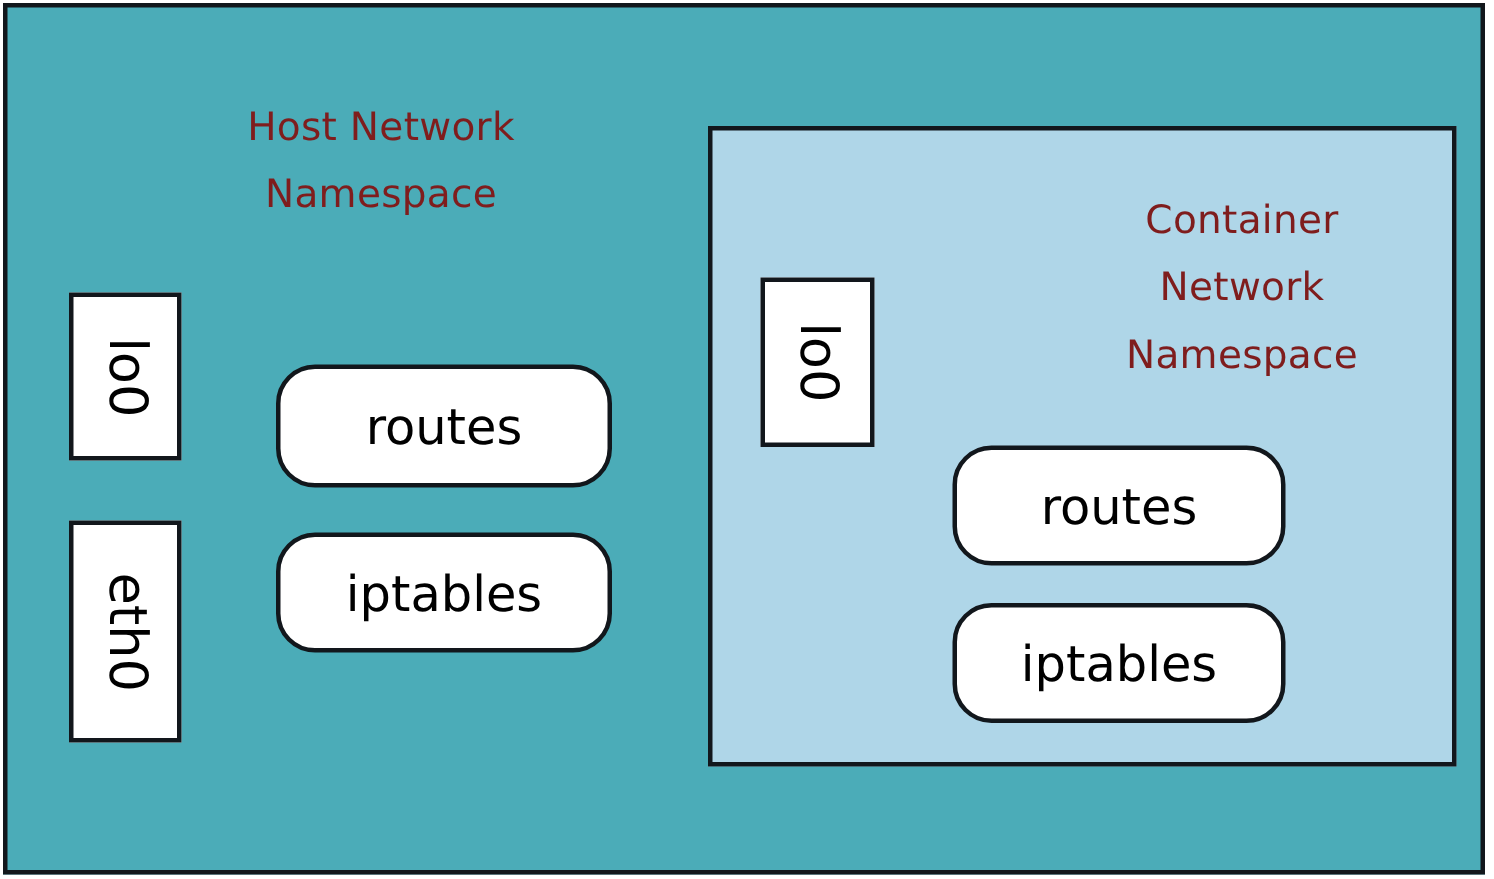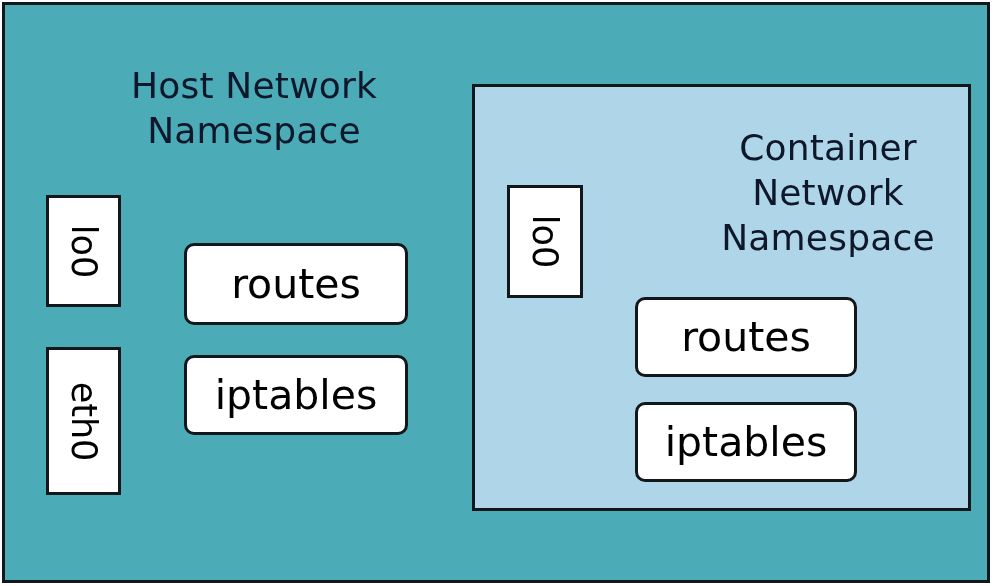--- a/index.html
+++ b/index.html
@@ -41,22 +41,22 @@
     height: 427px;
     box-sizing: border-box;
     background: #AFD6E8;
     border: 3px solid #12171c;
   }
 
   
   .panel-title {
     position: absolute;
     text-align: center;
-    color: #0f172a;
-    font-size: 36px;
+    color: #7f1d1d;
+    font-size: 26px;
     line-height: 45px;
     font-weight: 400;
     letter-spacing: 0.2px;
     white-space: pre-line;
     font-family: "DejaVu Sans", sans-serif;
   }
   .host-title {
     left: 98px;
     top: 58px;
     width: 302px;
@@ -93,26 +93,26 @@
   .host-lo0   { left: 41px;  top: 190px; width: 75px;  height: 112px; }
   .host-eth0  { left: 41px;  top: 342px; width: 75px;  height: 148px; }
   .cont-lo0   { left: 502px; top: 180px; width: 76px;  height: 113px; }
 
   
   .feature-box {
     position: absolute;
     box-sizing: border-box;
     background: #ffffff;
     border: 3px solid #12171c;
-    border-radius: 10px;
+    border-radius: 26px;
     display: flex;
     align-items: center;
     justify-content: center;
     color: #000000;
-    font-size: 41px;
+    font-size: 33px;
     line-height: 1;
     font-family: "DejaVu Sans", sans-serif;
   }
 
   .host-routes    { left: 179px; top: 238px; width: 224px; height: 82px; }
   .host-iptables  { left: 179px; top: 350px; width: 224px; height: 80px; }
   .cont-routes    { left: 630px; top: 292px; width: 222px; height: 80px; }
   .cont-iptables  { left: 630px; top: 397px; width: 222px; height: 80px; }
 </style>
 </head>

